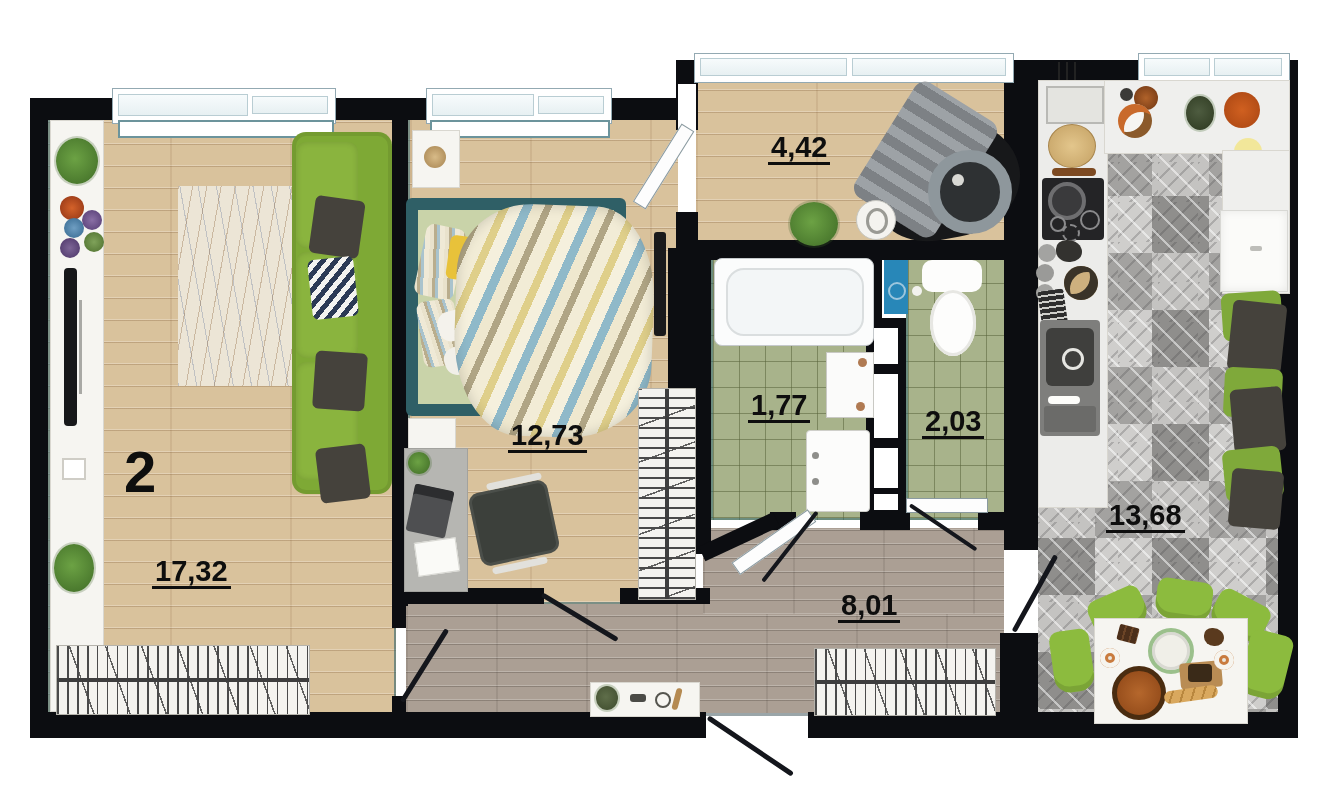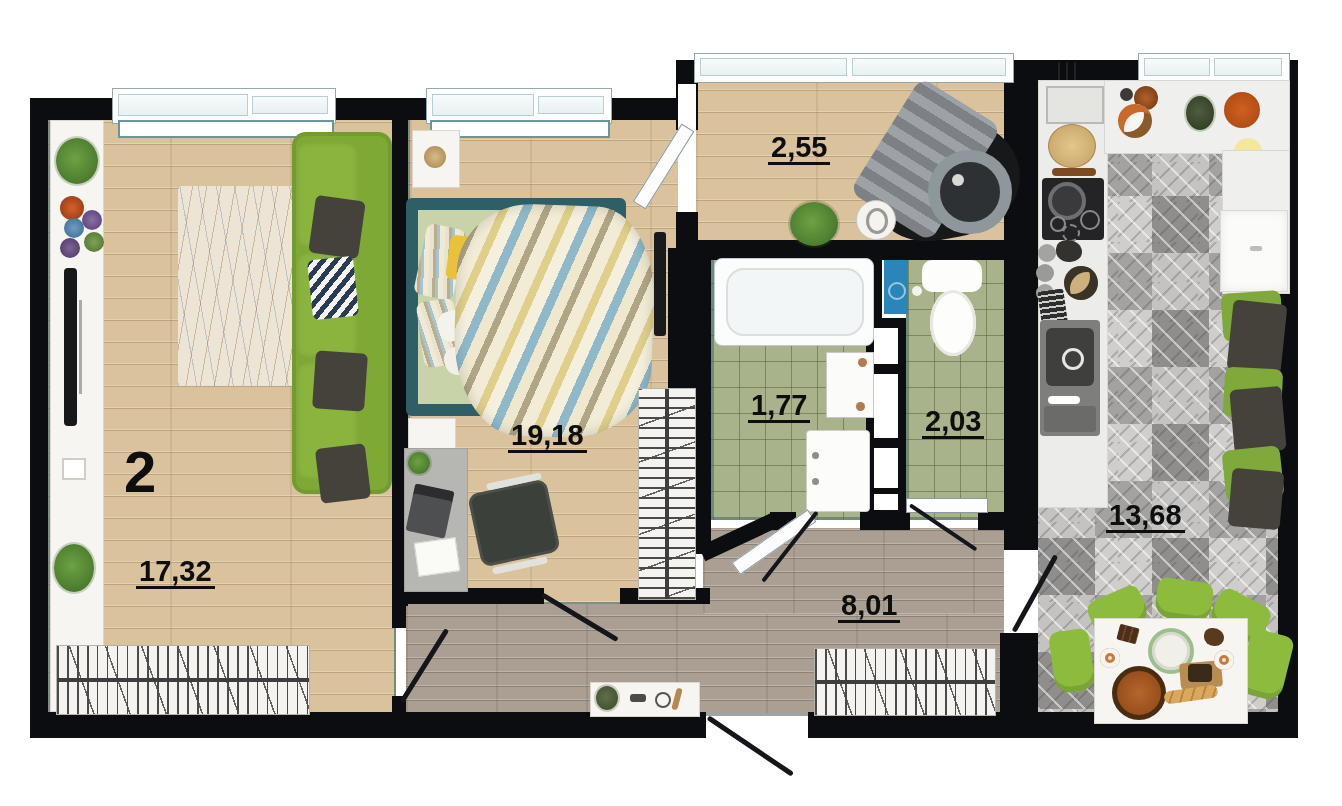--- a/index.html
+++ b/index.html
@@ -264,21 +264,21 @@
   <div class="abs" style="left:1180px;top:662px;width:42px;height:26px;background:#b98c54;transform:rotate(-5deg);border-radius:4px"></div>
   <div class="abs" style="left:1188px;top:664px;width:24px;height:18px;background:#3a2a18;border-radius:4px"></div>
   <div class="abs" style="left:1164px;top:688px;width:54px;height:13px;background:repeating-linear-gradient(115deg,#d9a85e 0 8px,#b9873e 8px 10px);border-radius:8px;transform:rotate(-8deg)"></div>
   <div class="circ" style="left:1100px;top:648px;width:20px;height:20px;background:#eae6dc;box-shadow:inset 0 0 0 5px #f6f4ee, inset 0 0 0 8px #c97b3e"></div>
   <div class="circ" style="left:1214px;top:650px;width:20px;height:20px;background:#eae6dc;box-shadow:inset 0 0 0 5px #f6f4ee, inset 0 0 0 8px #c97b3e"></div>
   <div class="abs" style="left:1204px;top:628px;width:20px;height:18px;background:#5a3a1e;border-radius:40% 55% 45% 50%"></div>
 
   <div class="bigtype" style="left:124px;top:446px">
     <span class="big2">2</span>
   </div>
-  <div class="label" style="left:136px;top:556px">17,32</div>
-  <div class="label" style="left:508px;top:420px">19,18</div>
-  <div class="label" style="left:768px;top:132px">2,55</div>
+  <div class="label" style="left:152px;top:556px">17,32</div>
+  <div class="label" style="left:508px;top:420px">12,73</div>
+  <div class="label" style="left:768px;top:132px">4,42</div>
   <div class="label" style="left:748px;top:390px">1,77</div>
   <div class="label" style="left:922px;top:406px">2,03</div>
   <div class="label" style="left:838px;top:590px">8,01</div>
   <div class="label" style="left:1106px;top:500px">13,68</div>
 
 </div>
 
 </body></html>

